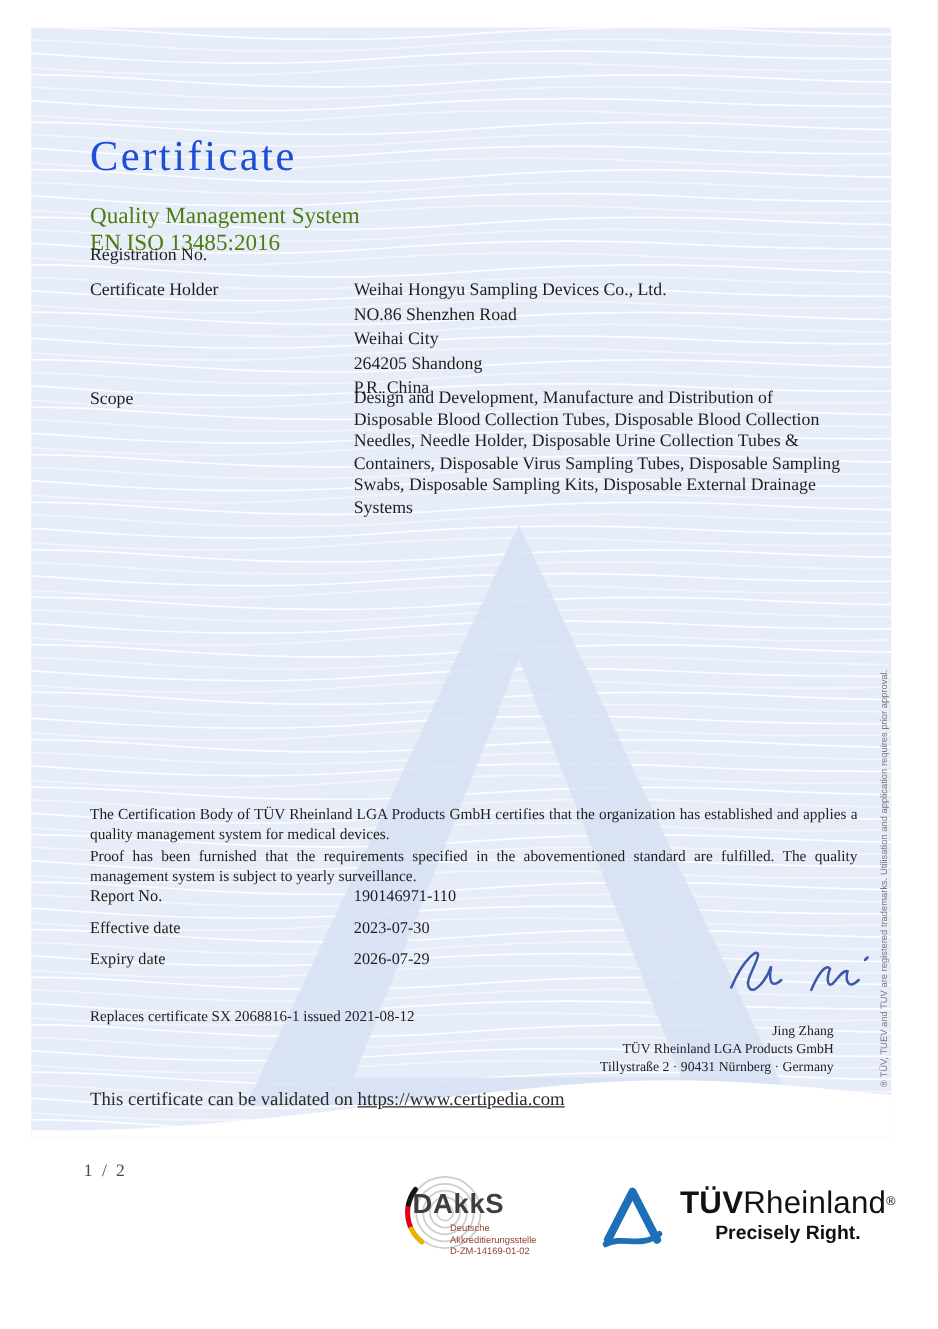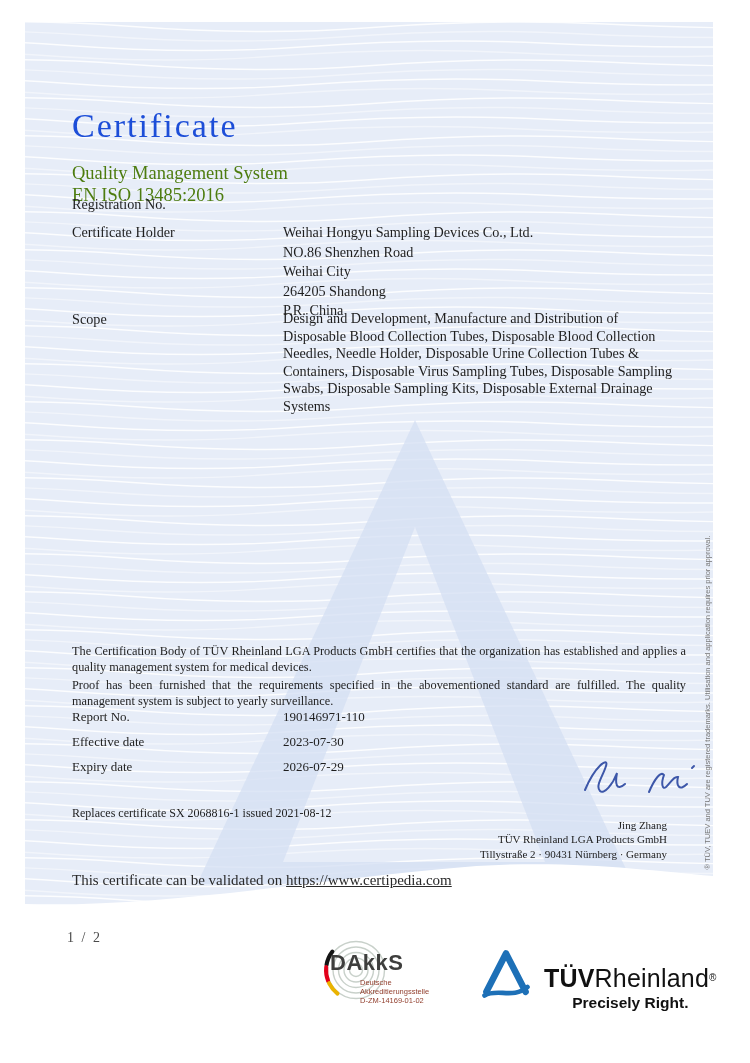--- a/index.html
+++ b/index.html
@@ -43,21 +43,21 @@
 
   
   .dakks{left:312px;top:940px;width:175px;height:76px;}
   .dakks .word{position:absolute;left:18px;top:10px;font-family:"Liberation Sans", sans-serif;
                font-size:22px;font-weight:600;color:#3e3e3d;letter-spacing:.5px;}
   .dakks .sub{position:absolute;left:48px;top:38px;font-family:"Liberation Sans", sans-serif;
               font-size:7.5px;line-height:9px;color:#934130;}
 
   
   .tuvlogo{left:478px;top:944px;display:flex;align-items:flex-start;gap:10px;font-family:"Liberation Sans", sans-serif;}
-  .tuvtext .brand{font-size:25px;color:#111;letter-spacing:.2px;margin-top:20px;}
+  .tuvtext .brand{font-size:25px;color:#111;letter-spacing:.2px;margin-top:4px;}
   .tuvtext .brand b{font-weight:800;}
   .tuvtext .brand sup{font-size:10px;vertical-align:6px;}
   .tuvtext .tagline{font-size:15.5px;font-weight:600;color:#111;margin-top:1px;text-align:center;}
 </style>
 </head>
 <body>
 
 <div class="page">
 
   <div class="panel">

